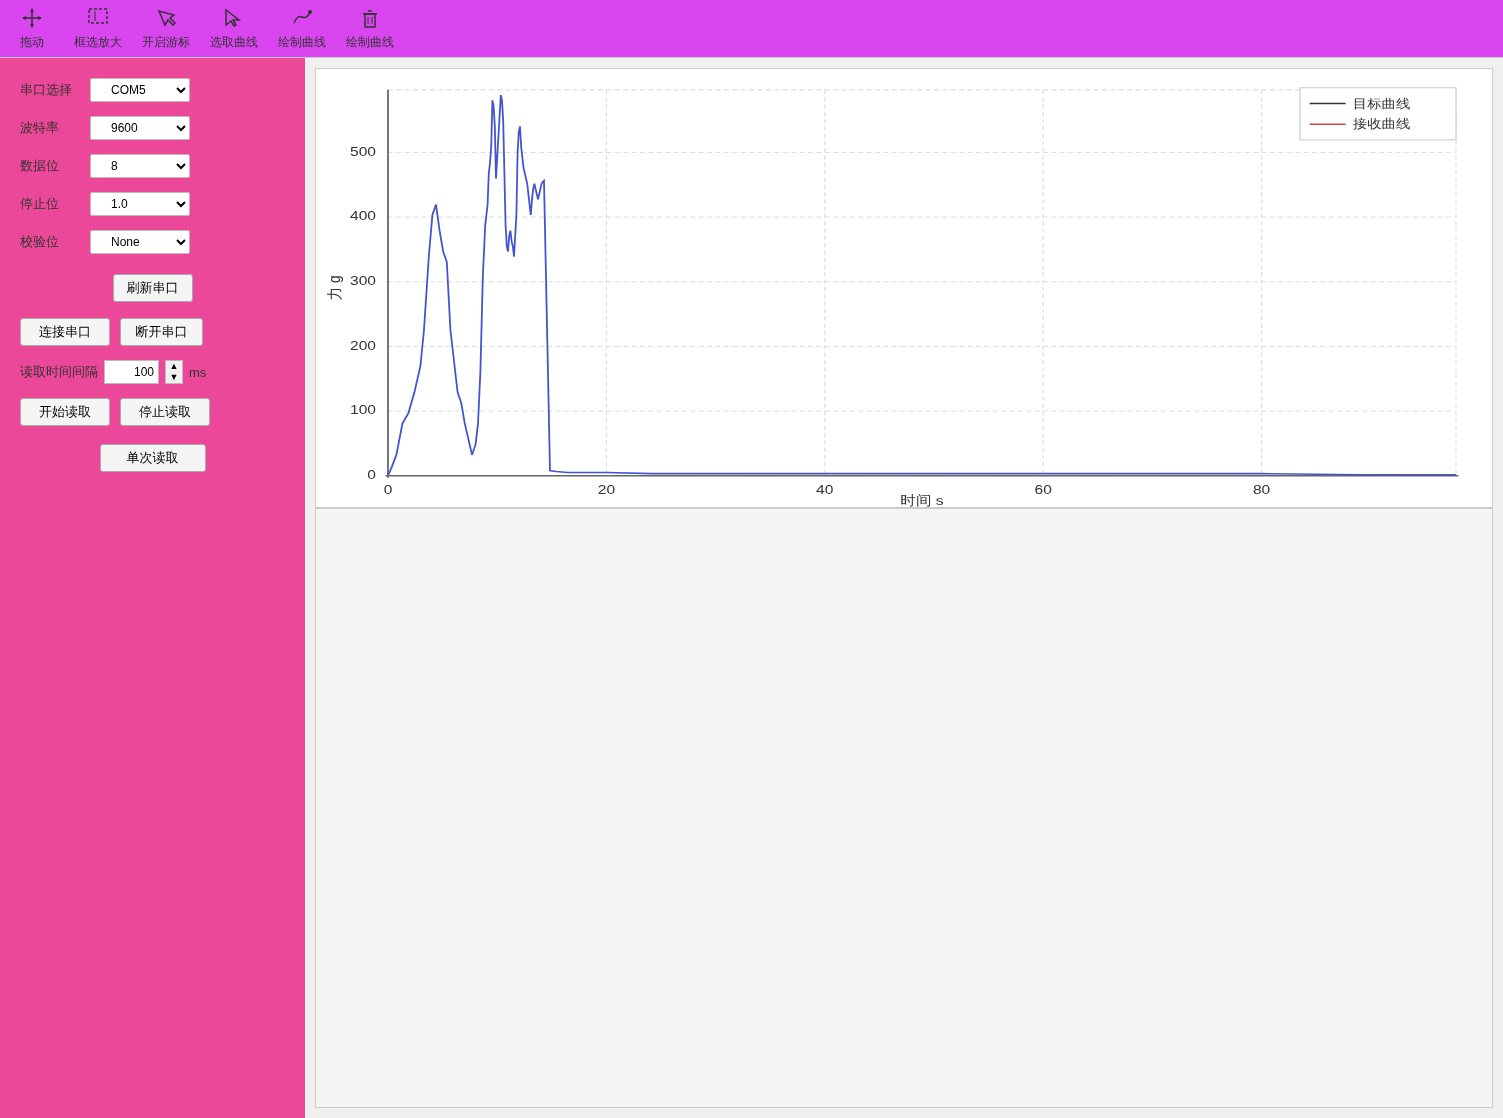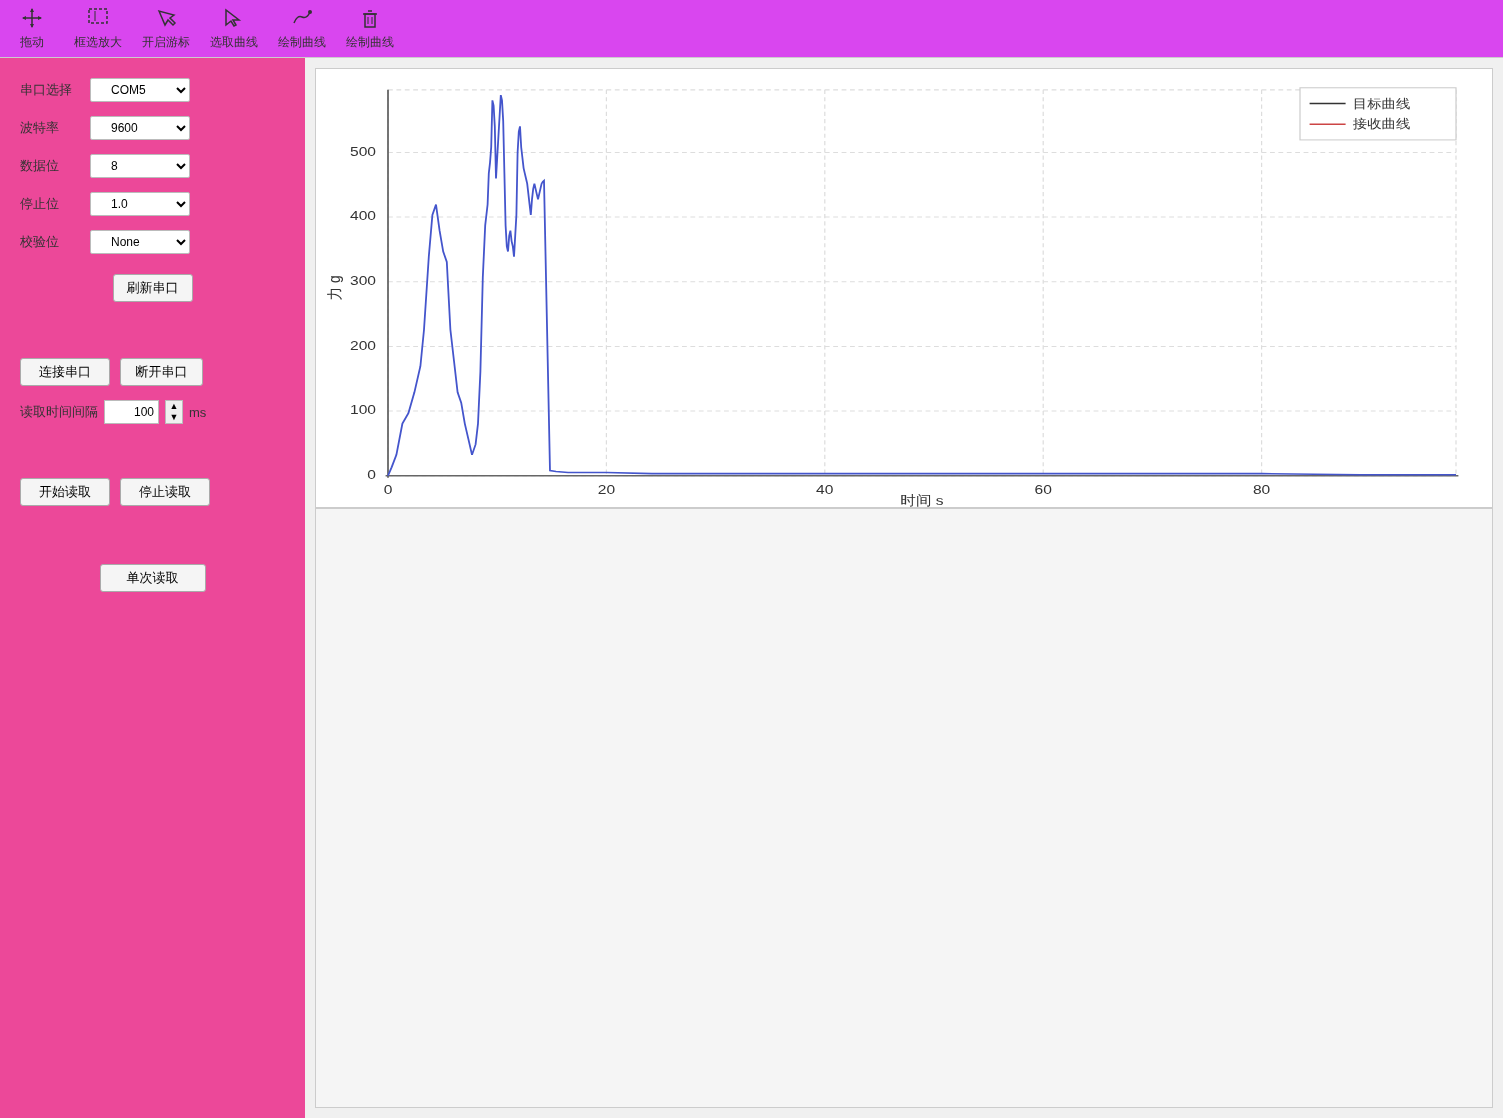--- a/index.html
+++ b/index.html
@@ -77,21 +77,20 @@
     }
 
     .btn {
       border: 1px solid #aaa;
       background: #f5f5f5;
       border-radius: 3px;
       cursor: pointer;
       font-size: 13px;
       padding: 4px 12px;
       font-family: "Microsoft YaHei", SimSun, sans-serif;
-      margin-top: 40px;
     }
 
     .refresh-btn {
       margin: 6px auto 16px auto;
       display: block;
       width: 80px;
     }
 
     .connect-row {
       display: flex;

